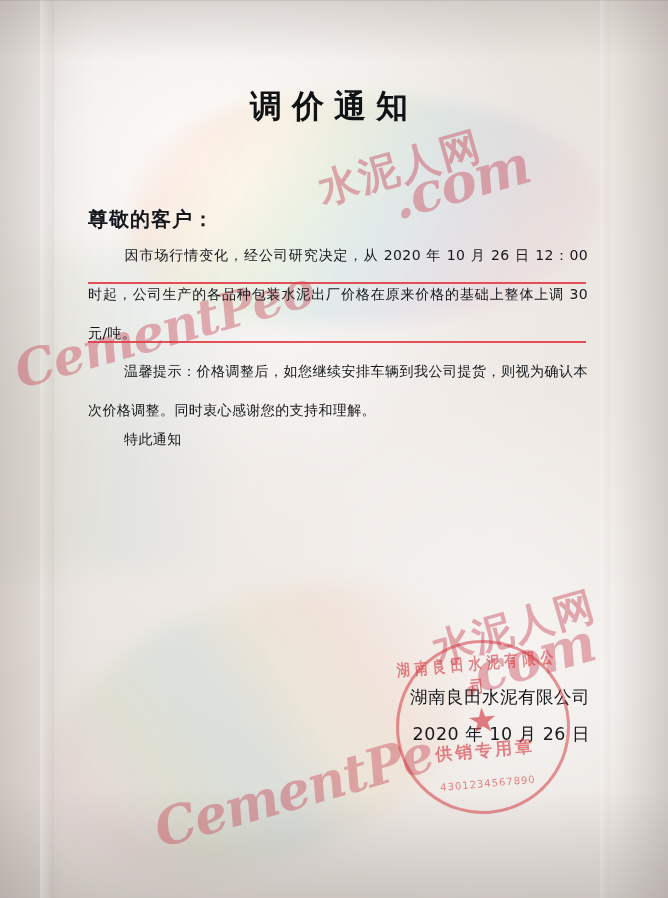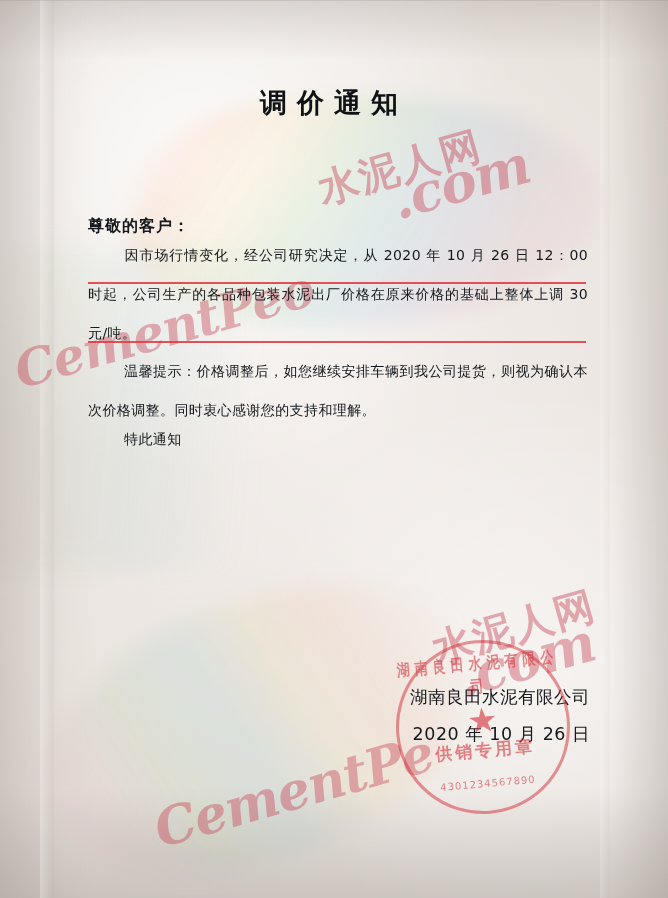--- a/index.html
+++ b/index.html
@@ -130,30 +130,30 @@
     position: absolute;
     inset: 0;
     color: #15181c;
     font-family: "DejaVu Sans", sans-serif;
   }
   .title {
     position: absolute;
     top: 85px;
     left: 0; right: 0;
     text-align: center;
-    font-size: 27px;
+    font-size: 32px;
     font-weight: bold;
     letter-spacing: 10px;
     color: #101316;
   }
   .salutation {
     position: absolute;
     left: 88px;
-    top: 216px;
-    font-size: 16px;
+    top: 206px;
+    font-size: 20px;
     font-weight: bold;
     letter-spacing: 1px;
   }
   .body-block {
     position: absolute;
     left: 88px;
     width: 500px;
     font-size: 14px;
     line-height: 39px;
     text-align: justify;

